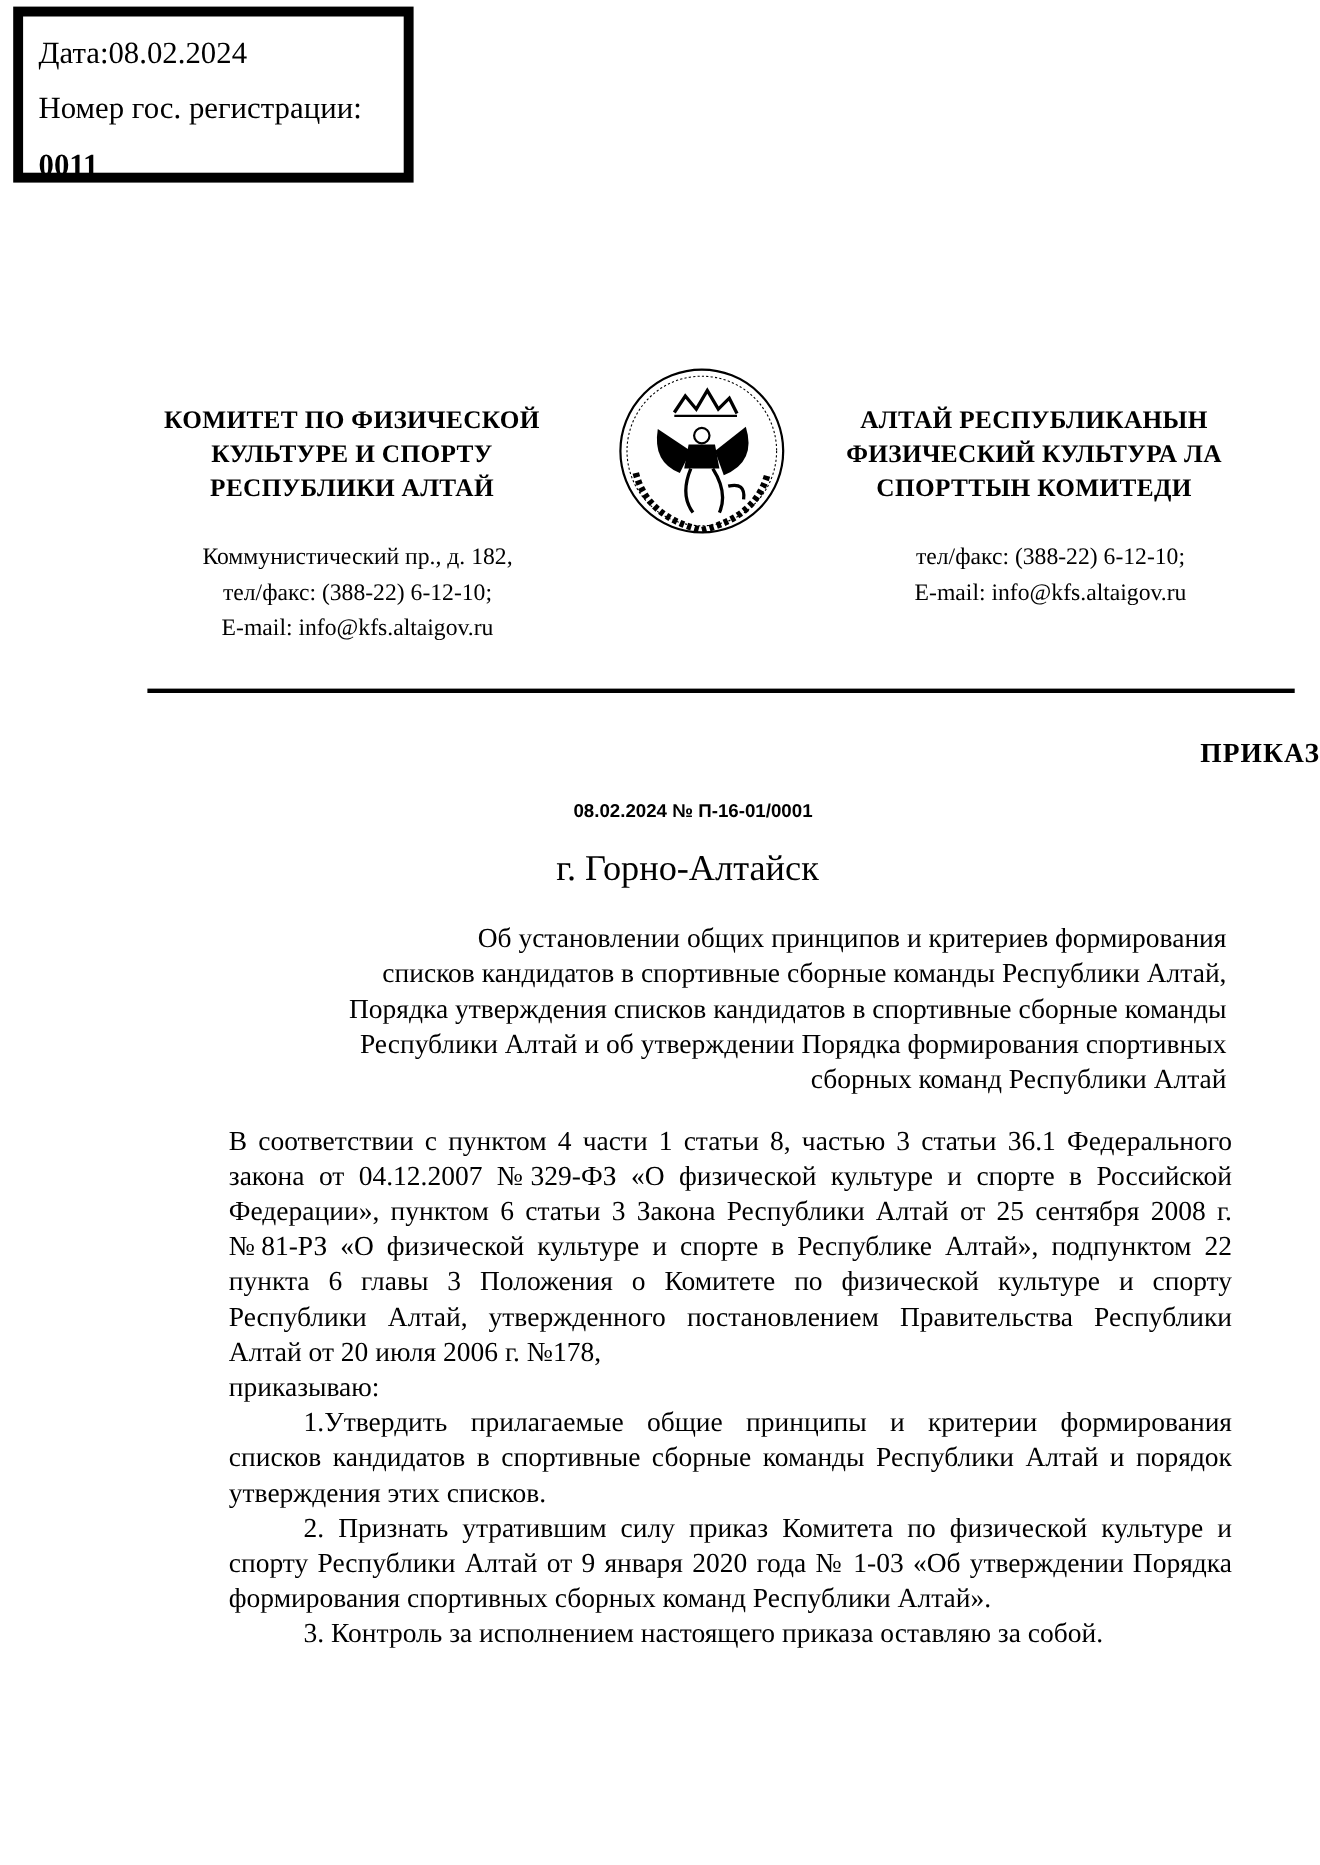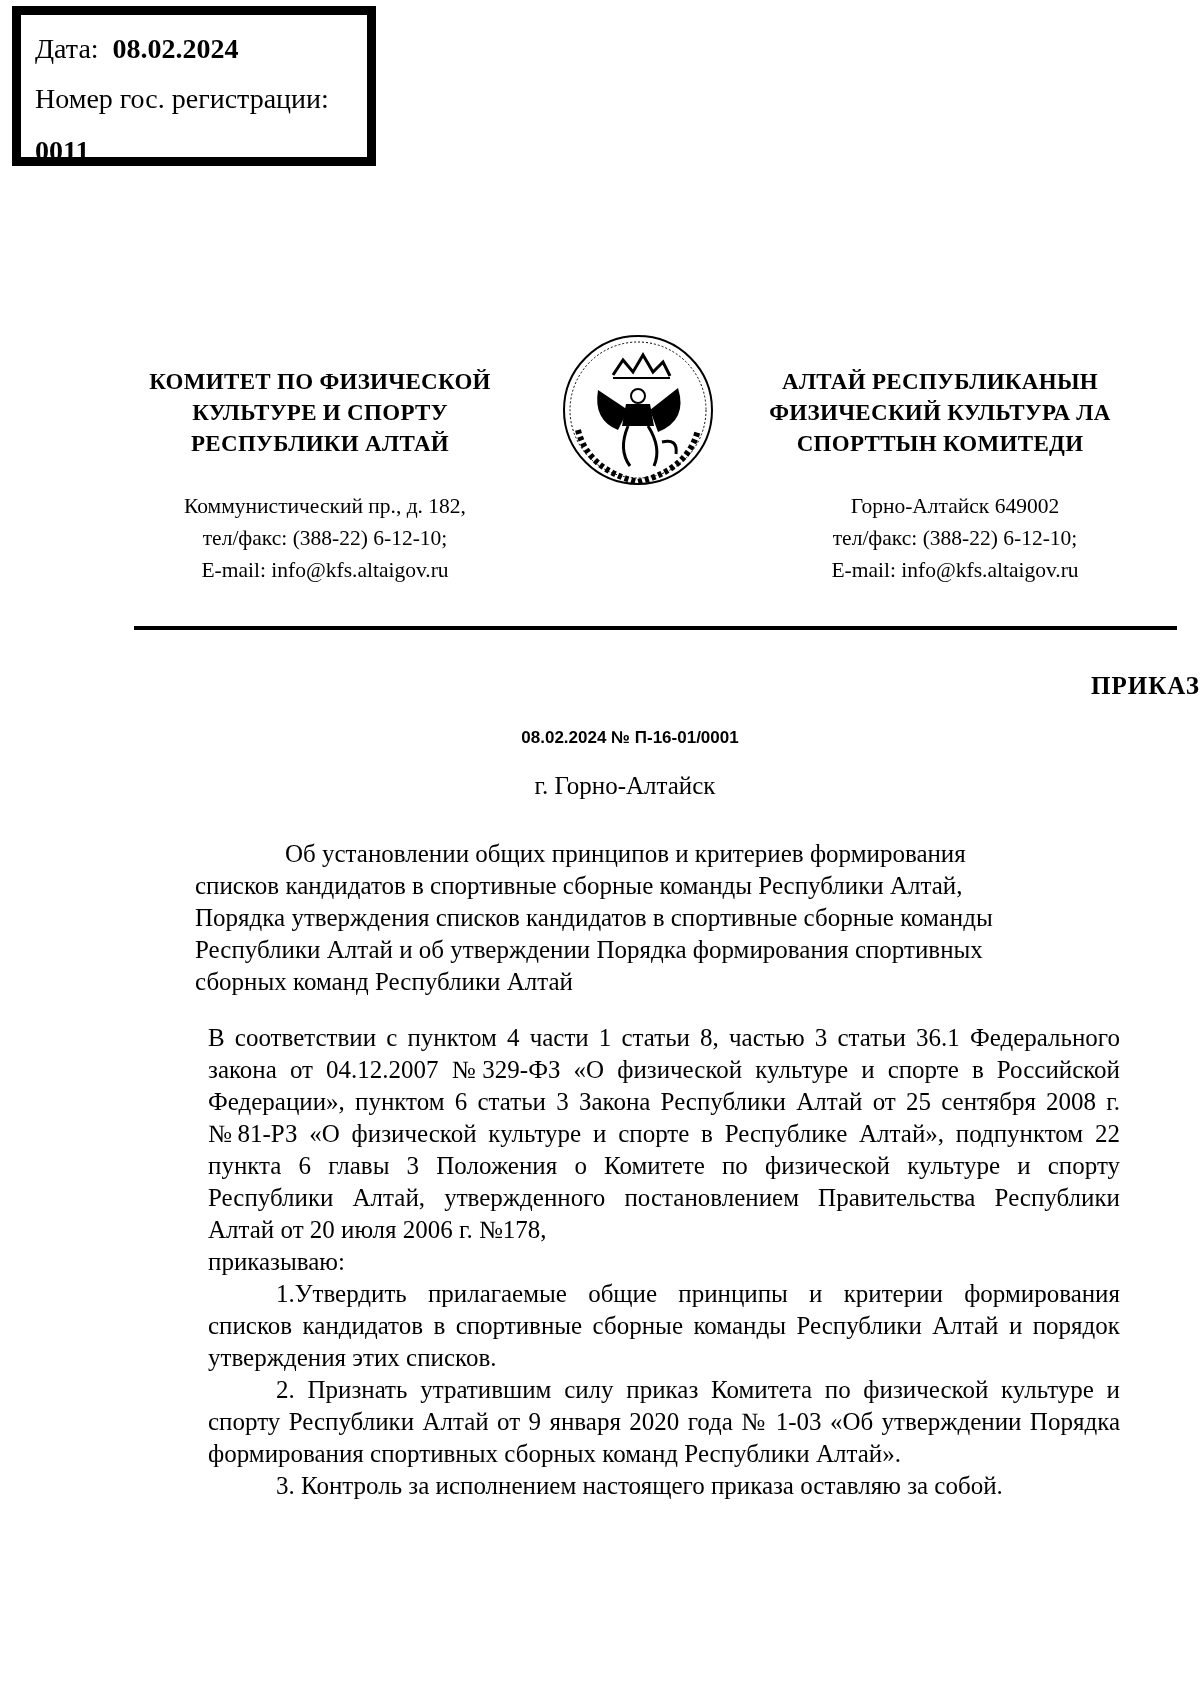--- a/index.html
+++ b/index.html
@@ -4,39 +4,39 @@
 <style>
   html, body { margin:0; padding:0; background:#ffffff; }
   body { width:1200px; height:1695px; position:relative; overflow:hidden;
          font-family:"Liberation Serif","DejaVu Serif",serif; color:#000; }
   .stamp { position:absolute; left:12px; top:6px; width:364px; height:160px;
            border:9px solid #000; box-sizing:border-box; background:#fff; }
   .stamp .row { position:absolute; left:14px; font-size:28px; line-height:32px; white-space:nowrap; }
   .stamp .r1 { top:18px; }
   .stamp .r2 { top:68px; }
   .stamp .r3 { top:120px; font-weight:bold; }
-  .stamp .date-val { font-weight:bold; margin-left:14px; }
+  .stamp .date-val { font-weight:normal; }
 
   .org { position:absolute; text-align:center; font-weight:bold; font-size:23px; line-height:31px; letter-spacing:0.3px; }
   .org.left { left:130px; width:380px; top:366px; }
   .org.right { left:740px; width:400px; top:366px; }
   .addr { position:absolute; text-align:center; font-size:21.5px; line-height:32px; }
   .addr.left { left:140px; width:370px; top:490px; }
   .addr.right { left:755px; width:400px; top:490px; }
 
   .emblem { position:absolute; left:558px; top:330px; width:160px; height:160px; }
 
   .rule { position:absolute; left:134px; top:626px; width:1043px; height:4px; background:#000; }
 
   .title { position:absolute; left:0; width:1200px; top:672px; text-align:right; font-weight:bold; font-size:25px; letter-spacing:1px; }
   .number { position:absolute; left:0; width:1200px; top:728px; text-align:center;
             font-family:"Liberation Sans","DejaVu Sans",sans-serif; font-weight:bold; font-size:17px; padding-left:60px; box-sizing:border-box; }
-  .city { position:absolute; left:0; width:1200px; top:772px; text-align:center; font-size:25px; padding-left:50px; box-sizing:border-box; }
+  .city { position:absolute; left:0; width:1200px; top:772px; text-align:center; font-size:33px; padding-left:50px; box-sizing:border-box; }
 
-  .subject { position:absolute; left:195px; width:920px; top:838px; text-align:left; font-size:25px; line-height:32px; }
+  .subject { position:absolute; left:195px; width:920px; top:838px; text-align:right; font-size:25px; line-height:32px; }
   .subject .first { display:block; padding-left:90px; }
 
   .body { position:absolute; left:208px; width:912px; top:1022px; font-size:25px; line-height:32px; text-align:justify; }
   .body p { margin:0; }
   .body .indent { text-indent:68px; }
 </style>
 </head>
 <body>
 
 <div class="stamp">
@@ -73,21 +73,20 @@
     <path d="M104 112 Q120 108 118 124" fill="none" stroke="#000" stroke-width="3"></path>
   </svg>
 </div>
 
 <div class="org right">
   <div>АЛТАЙ РЕСПУБЛИКАНЫН</div>
   <div>ФИЗИЧЕСКИЙ  КУЛЬТУРА ЛА</div>
   <div>СПОРТТЫН КОМИТЕДИ</div>
 </div>
 <div class="addr right">
-  <div>Горно-Алтайск  649002</div>
   <div>тел/факс: (388-22) 6-12-10;</div>
   <div>E-mail:  info@kfs.altaigov.ru</div>
 </div>
 
 <div class="rule"></div>
 
 <div class="title">ПРИКАЗ</div>
 <div class="number">08.02.2024 № П-16-01/0001</div>
 <div class="city">г. Горно-Алтайск</div>
 

